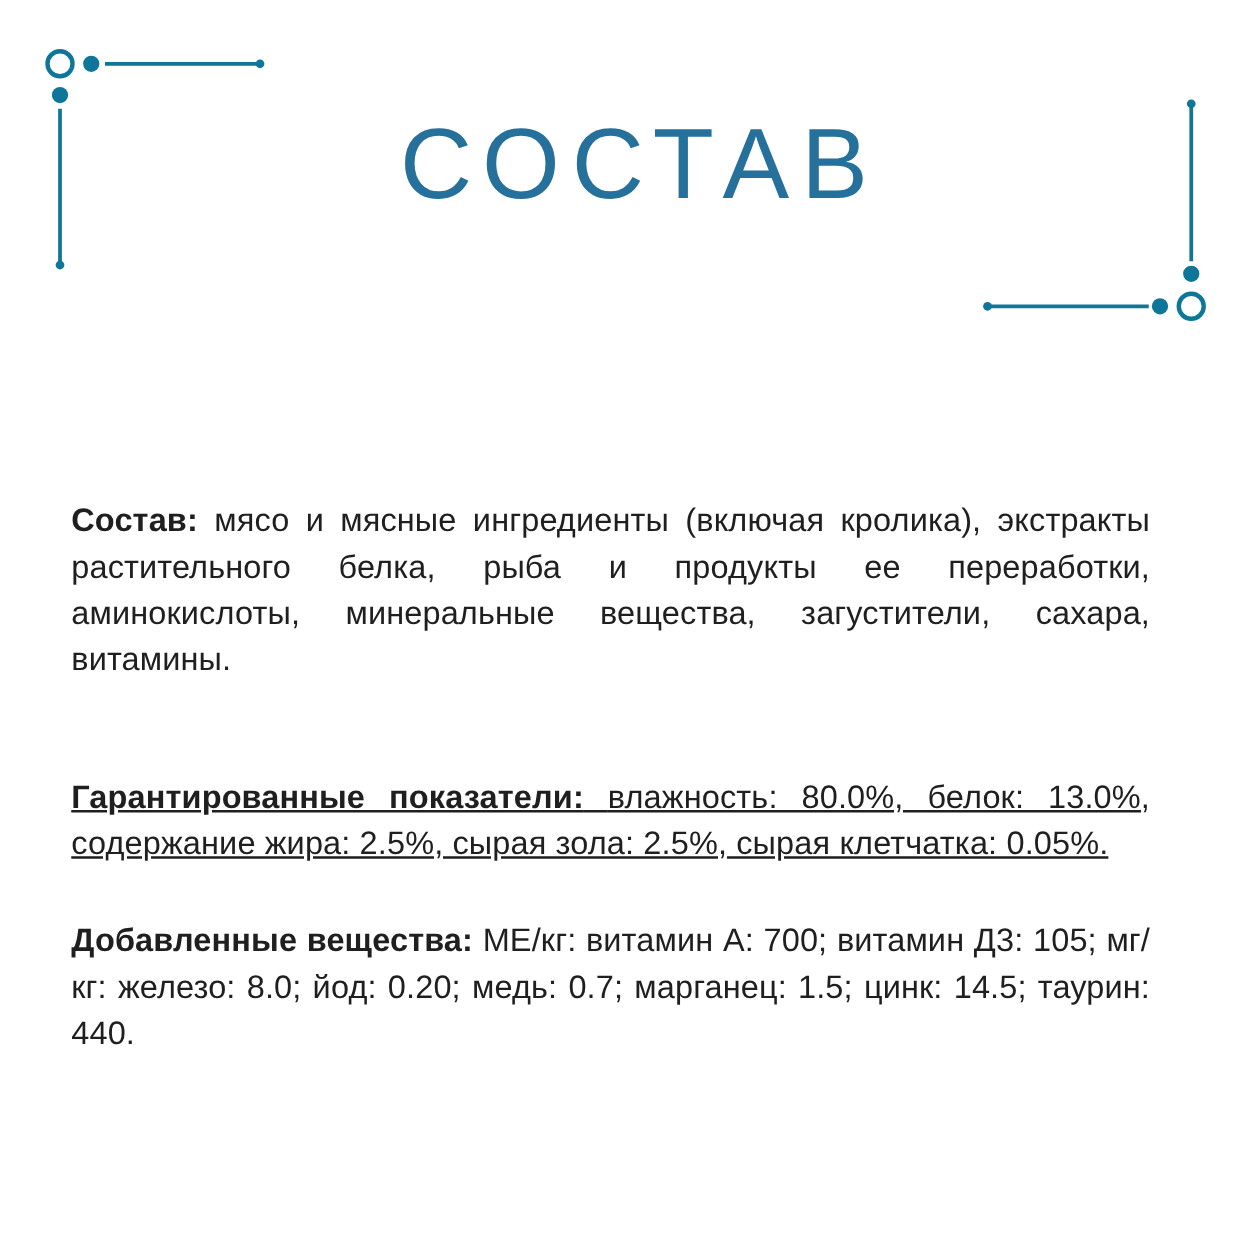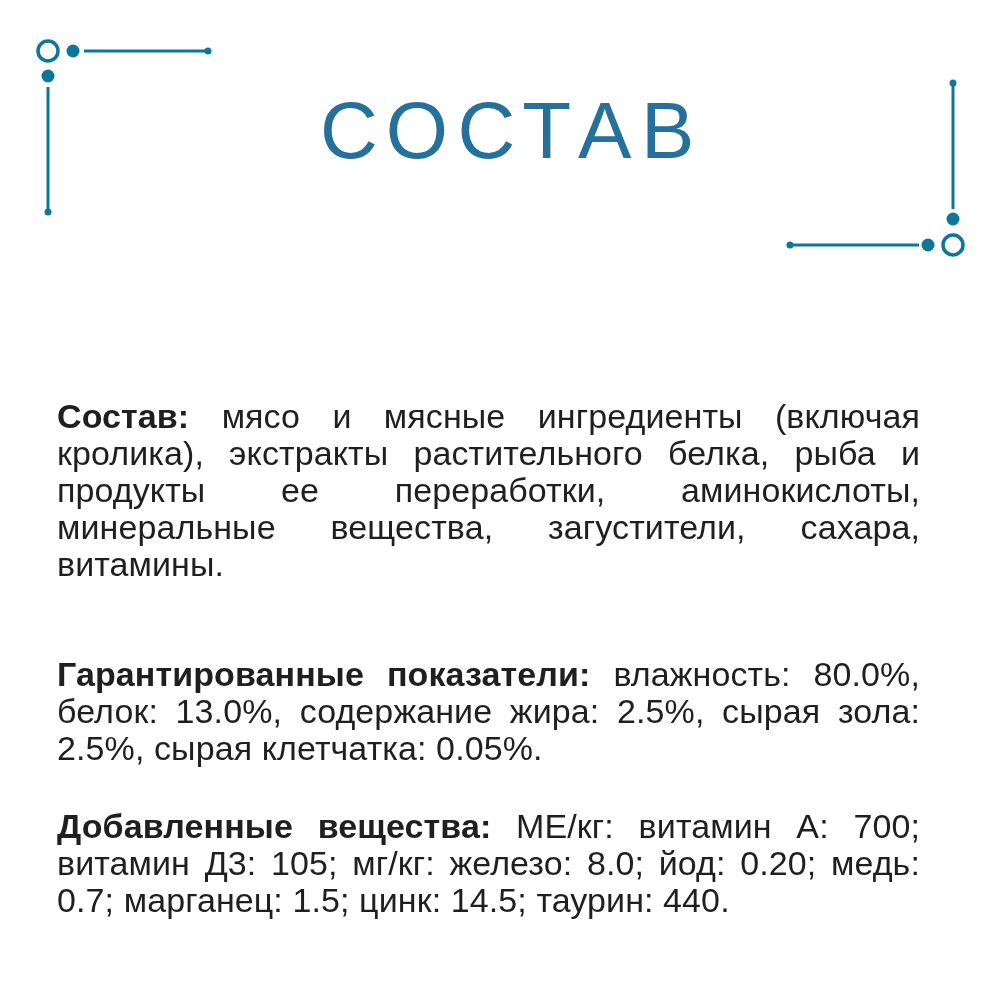--- a/index.html
+++ b/index.html
@@ -38,31 +38,31 @@
     color: var(--title-color);
     white-space: nowrap;
   }
   .content {
     position: absolute;
     left: 57px;
     right: 80px;
     top: 0;
   }
   .content p {
-    font-size: 34px;
+    font-size: 26px;
     line-height: 37px;
     color: var(--text-color);
     text-align: justify;
     letter-spacing: 0.1px;
   }
   .content p b {
     font-weight: 700;
   }
   .para-ingredients { margin-top: 398px; }
-  .para-guaranteed  { margin-top: 73px; }
+  .para-guaranteed  { margin-top: 73px; text-decoration: underline; }
   .para-additives   { margin-top: 41px; }
 </style>
 </head>
 <body>
 
 <main class="page">
 
   <svg class="decor-svg" viewBox="0 0 1000 1000" xmlns="http://www.w3.org/2000/svg">
 
     <g>

